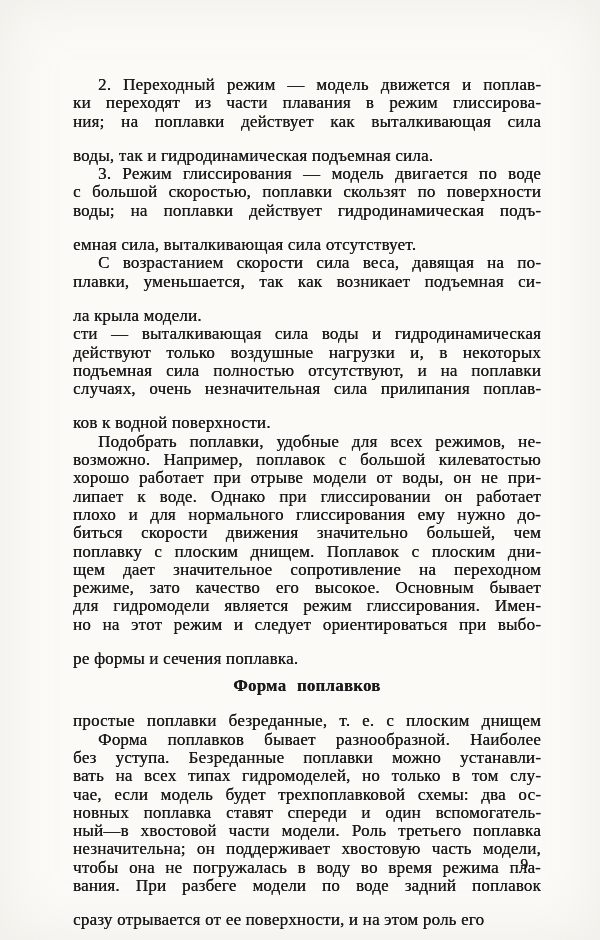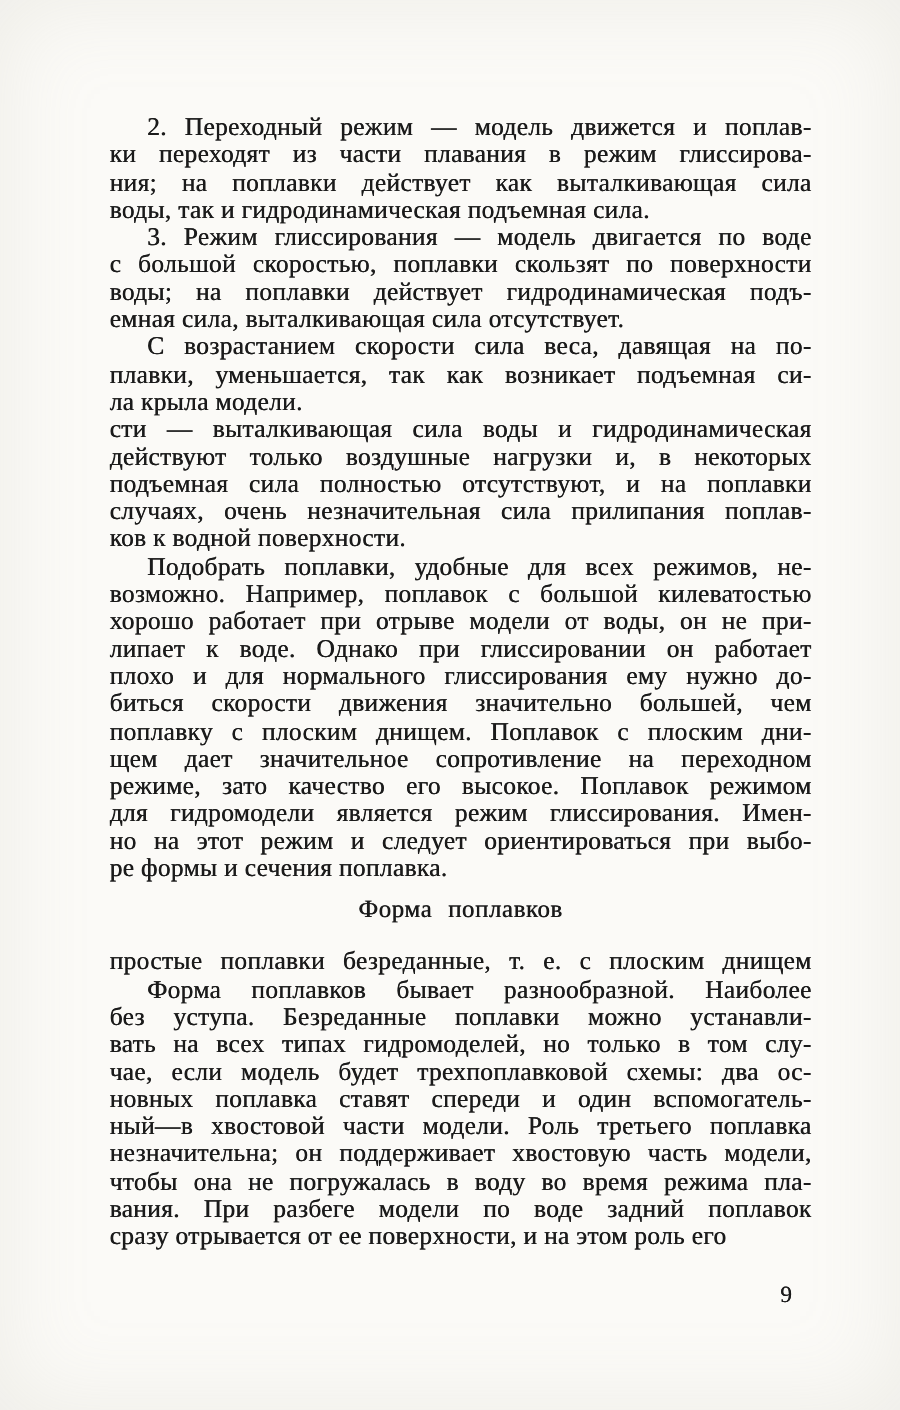--- a/index.html
+++ b/index.html
@@ -27,27 +27,27 @@
     font-size: 17px;
     line-height: 18.3px;
     height: 18.3px;
     overflow: hidden;
     letter-spacing: 0.2px;
     text-align: justify;
     text-align-last: justify;
     text-shadow: 0.25px 0 0 currentColor;
   }
   .line.first { text-indent: 25px; }
-  .line.last  { text-align-last: left; }
+  .line.last  { text-align-last: left; margin-top: 16px; }
   .heading {
     margin: 8px 0 16px 0;
     height: 20px;
     line-height: 20px;
     text-align: center;
-    font-weight: normal;
+    font-weight: bold;
     font-size: 16.6px;
     letter-spacing: 0.4px;
     word-spacing: 6px;
     text-shadow: 0.3px 0 0 currentColor;
   }
   .page-number {
     position: absolute;
     left: 512px;
     top: 855px;
     width: 24px;
@@ -89,21 +89,21 @@
     </div>
     <div class="paragraph">
       <div class="line first">Подобрать поплавки, удобные для всех режимов, не-</div>
       <div class="line">возможно. Например, поплавок с большой килеватостью</div>
       <div class="line">хорошо работает при отрыве модели от воды, он не при-</div>
       <div class="line">липает к воде. Однако при глиссировании он работает</div>
       <div class="line">плохо и для нормального глиссирования ему нужно до-</div>
       <div class="line">биться скорости движения значительно большей, чем</div>
       <div class="line">поплавку с плоским днищем. Поплавок с плоским дни-</div>
       <div class="line">щем дает значительное сопротивление на переходном</div>
-      <div class="line">режиме, зато качество его высокое. Поплавок режимом</div>
+      <div class="line">режиме, зато качество его высокое. Основным бывает</div>
       <div class="line">для гидромодели является режим глиссирования. Имен-</div>
       <div class="line">но на этот режим и следует ориентироваться при выбо-</div>
       <div class="line last">ре формы и сечения поплавка.</div>
     </div>
     <div class="heading">Форма поплавков</div>
     <div class="paragraph">
       <div class="line">простые поплавки безреданные, т. е. с плоским днищем</div>
       <div class="line first">Форма поплавков бывает разнообразной. Наиболее</div>
       <div class="line">без уступа. Безреданные поплавки можно устанавли-</div>
       <div class="line">вать на всех типах гидромоделей, но только в том слу-</div>

